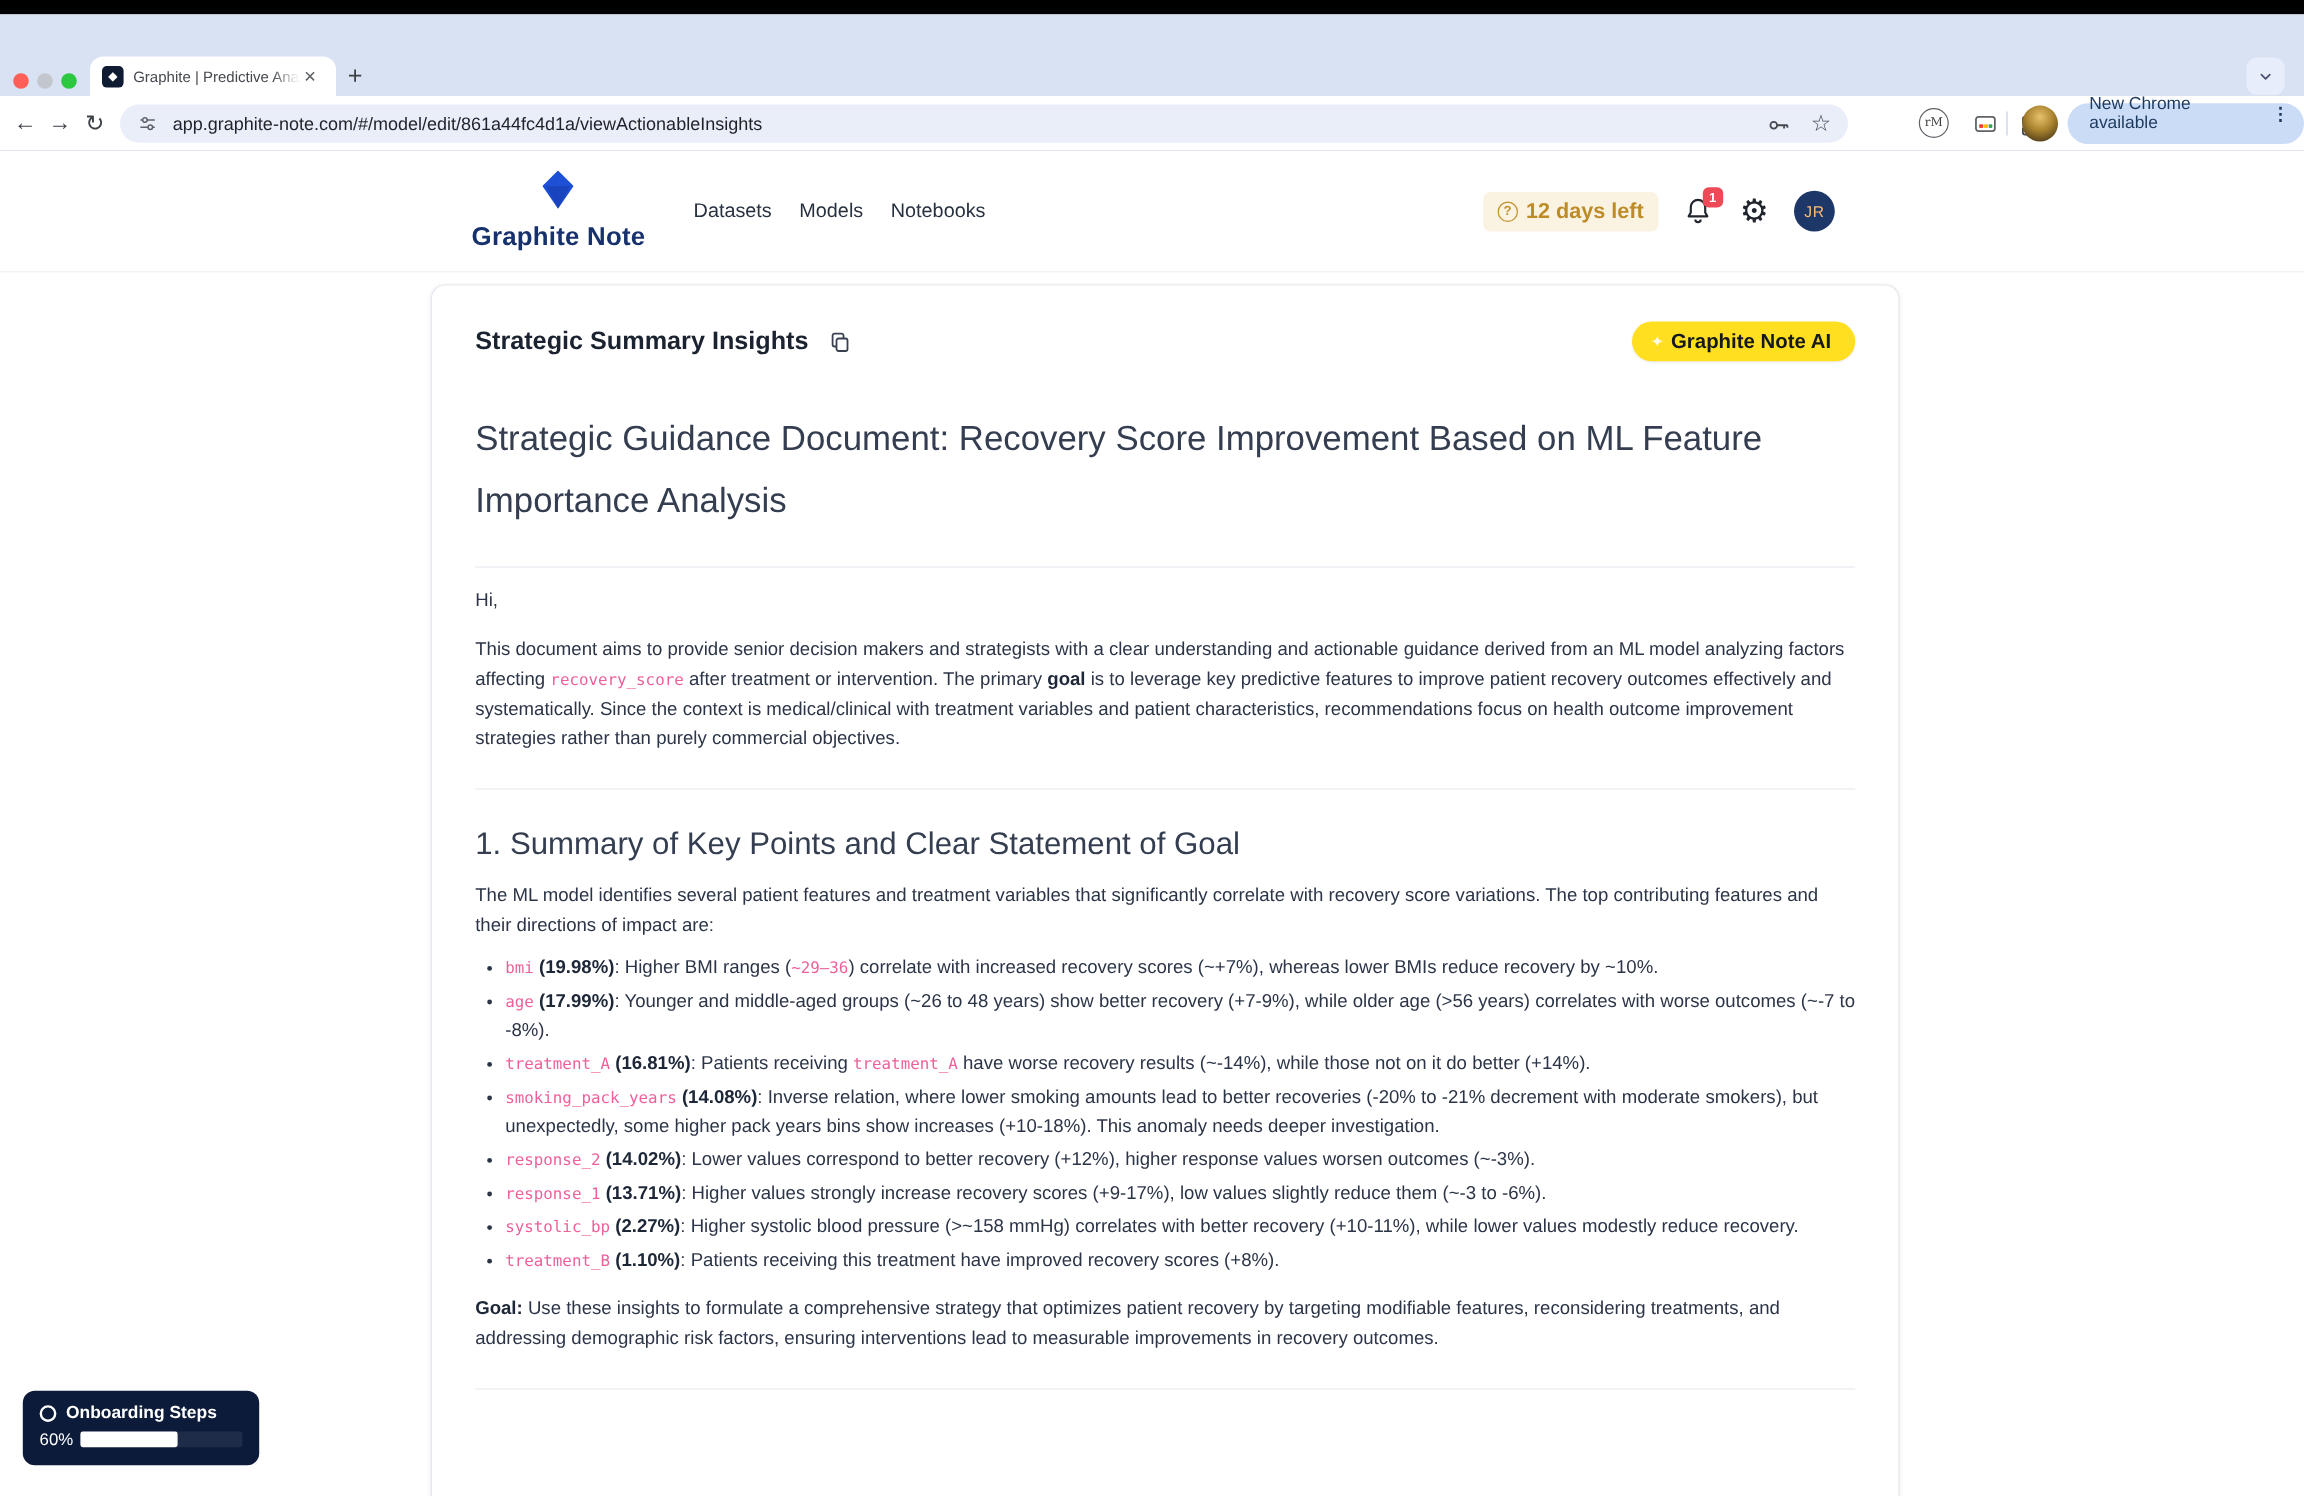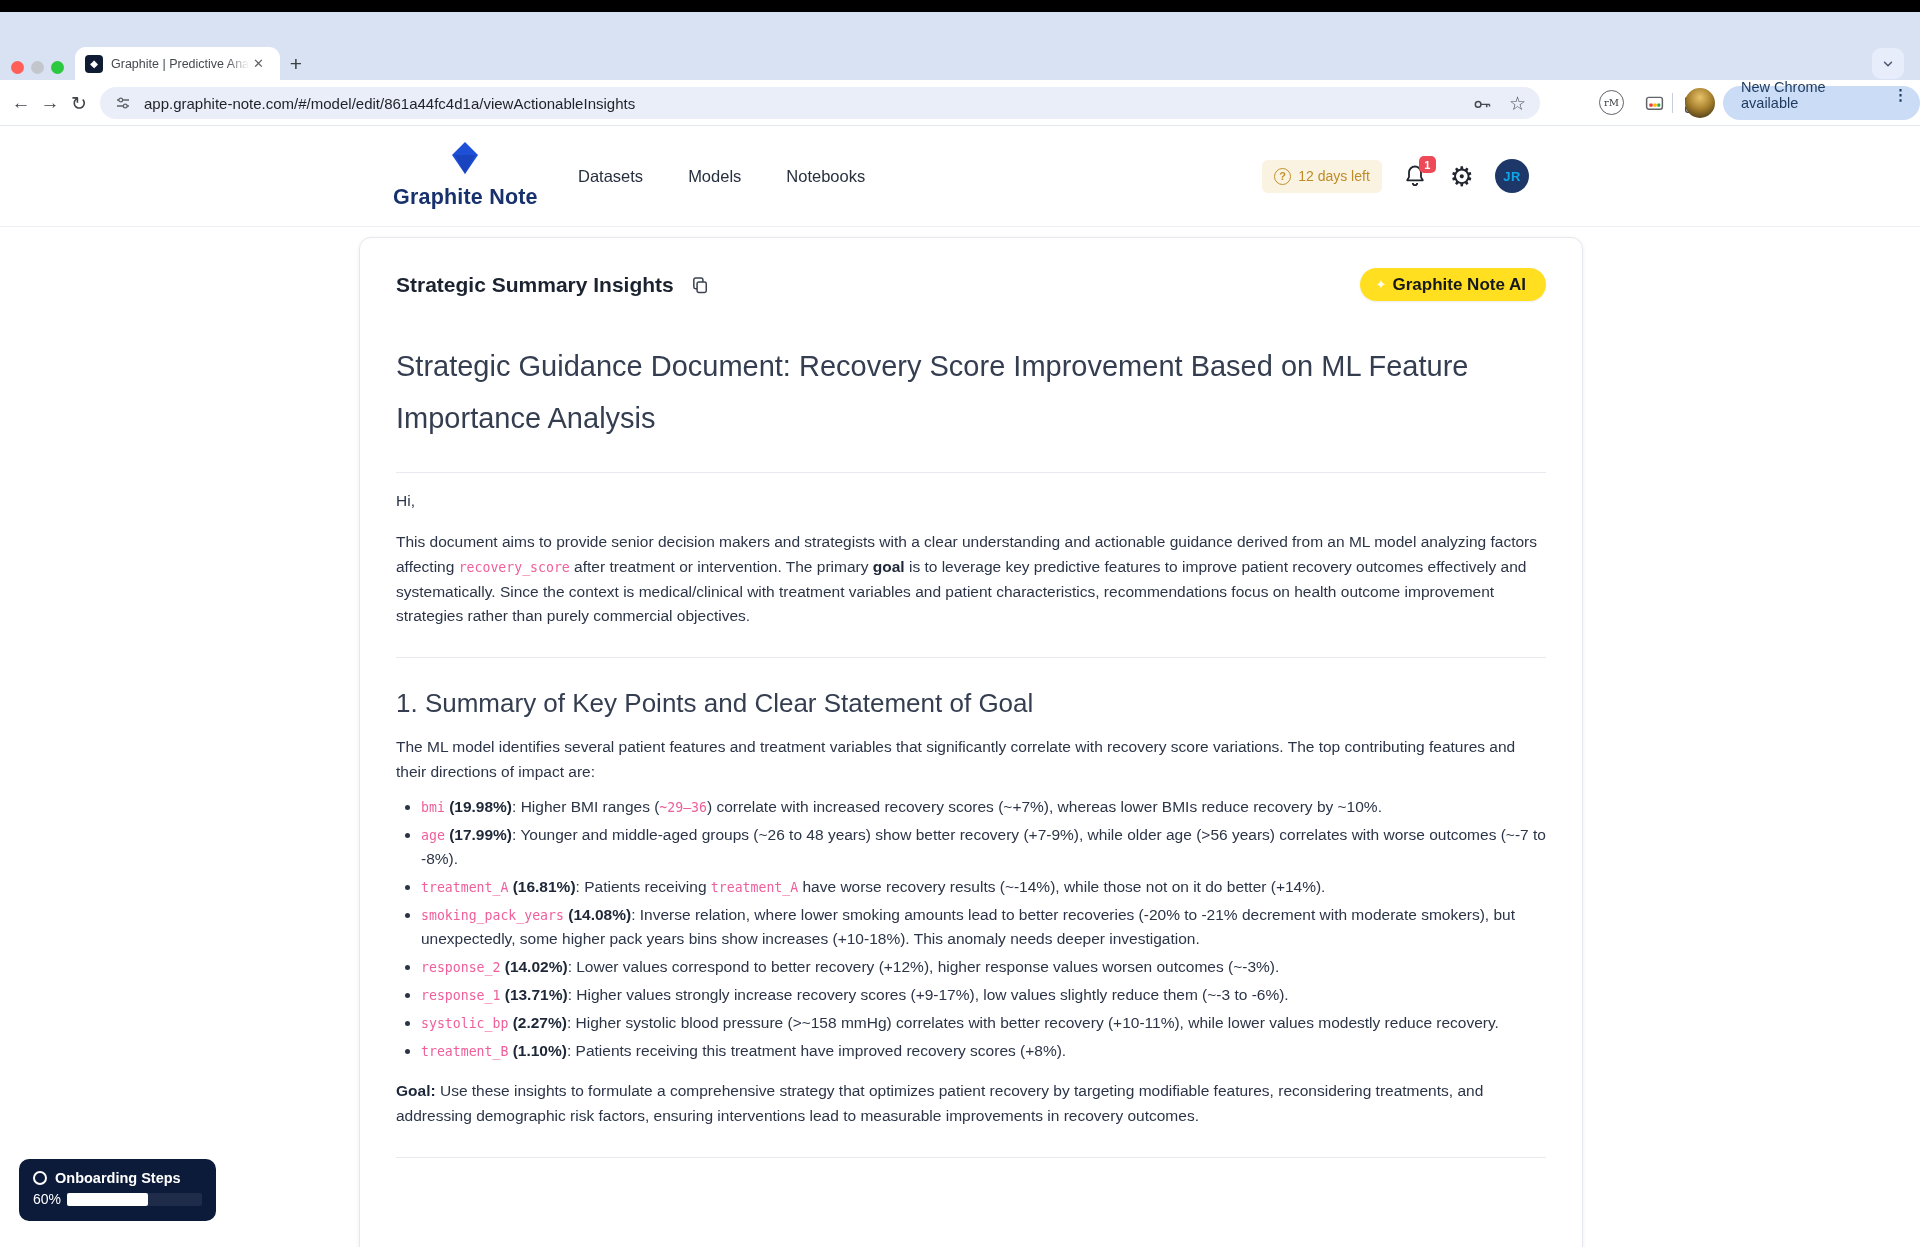--- a/index.html
+++ b/index.html
@@ -46,35 +46,35 @@
   .chrome-pill { position:absolute; left:1723px; top:6px; height:34px; border-radius:17px;
               background:#cbdcf7; display:flex; align-items:center; padding:0 12px 16px 18px; }
   .chrome-pill .label { font-size:14.5px; color:#1c3a5e; font-weight:500; }
   .chrome-pill .kebab { font-size:15px; color:#1c3a5e; margin-left:10px; font-weight:700; letter-spacing:0; }
 
   
   .app-header { position:absolute; left:0; top:126px; width:1920px; height:101px; background:#fff;
                 border-bottom:1px solid #edeff4; }
   .brand { position:absolute; left:393px; top:16px; height:100%; display:flex; align-items:center; gap:11px;flex-direction:column; }
   .brand-name { font-size:21.5px; font-weight:700; color:#17316d; letter-spacing:.2px; }
-  .main-nav { position:absolute; left:578px; top:0; height:100%; display:flex; align-items:center; gap:45px;justify-content:flex-end; }
+  .main-nav { position:absolute; left:578px; top:0; height:100%; display:flex; align-items:center; gap:23px;justify-content:flex-end; }
   .main-nav a { font-size:16.5px; color:#27303f; text-decoration:none; font-weight:500; }
   .header-right { position:absolute; right:391px; top:0; height:100%; display:flex; align-items:center; gap:21px; }
   .trial-pill { display:flex; align-items:center; gap:7px; background:#fbf3e1; border-radius:6px;
                 height:33px; padding:0 12px; }
   .trial-pill .q { width:17px; height:17px; border-radius:50%; border:1.6px solid #c0912f; color:#c0912f;
                 font-size:11px; font-weight:700; display:flex; align-items:center; justify-content:center; }
-  .trial-pill .txt { font-size:14px; color:#bd8c28; font-weight:400; }
+  .trial-pill .txt { font-size:18px; color:#bd8c28; font-weight:700; }
   .bell-wrap { position:relative; width:26px; height:26px; }
   .bell-badge { position:absolute; top:-7px; right:-7px; min-width:17px; height:17px; background:#ee4956;
                 border-radius:5px; color:#fff; font-size:11px; font-weight:700; display:flex;
                 align-items:center; justify-content:center; padding:0 3px; }
   .gear { font-family:"DejaVu Sans", sans-serif; font-size:27px; color:#20252e; line-height:1; }
-  .user-avatar { width:34px; height:34px; border-radius:50%; background:#1d3768; color:#0ea5e9;
-                 font-size:13px; font-weight:700; display:flex; align-items:center; justify-content:center;
+  .user-avatar { width:34px; height:34px; border-radius:50%; background:#1d3768; color:#fdba74;
+                 font-size:13px; font-weight:400; display:flex; align-items:center; justify-content:center;
                  letter-spacing:.4px; }
 
   
   .card { position:absolute; left:359px; top:237px; width:1224px; min-height:1100px; background:#fff;
           border:1px solid #e5e8ee; border-radius:12px; box-shadow:0 1px 4px rgba(16,24,40,.07);
           padding:30px 36px 60px; }
   .card-head { display:flex; align-items:center; }
   .card-title { font-size:21px; font-weight:700; color:#1b2330; }
   .copy-btn { margin-left:16px; display:flex; align-items:center; }
   .ai-badge { margin-left:auto; height:33px; border-radius:17px; background:#ffdf1f;

